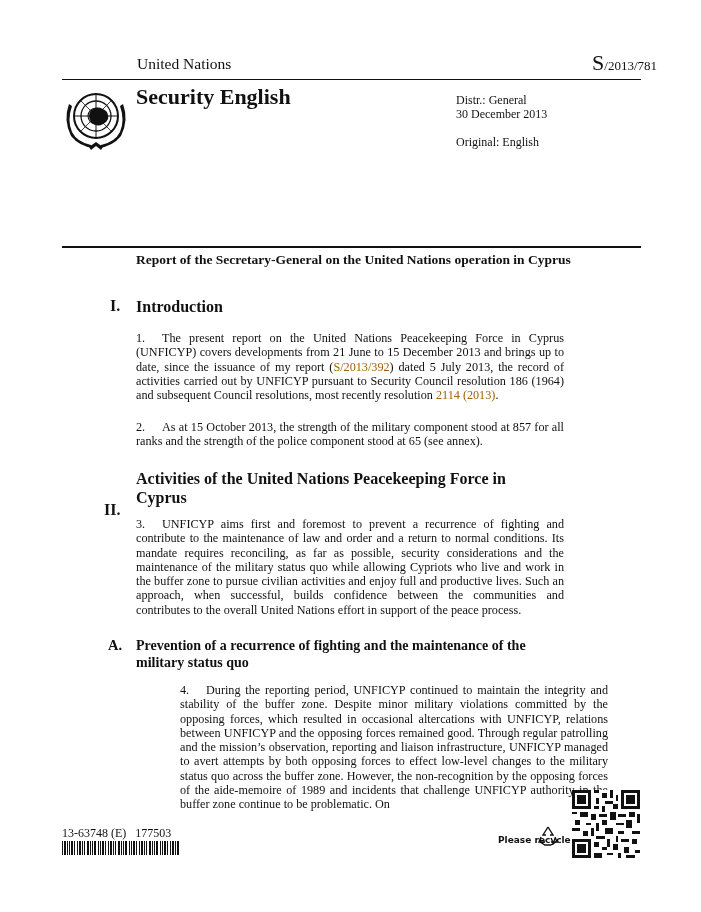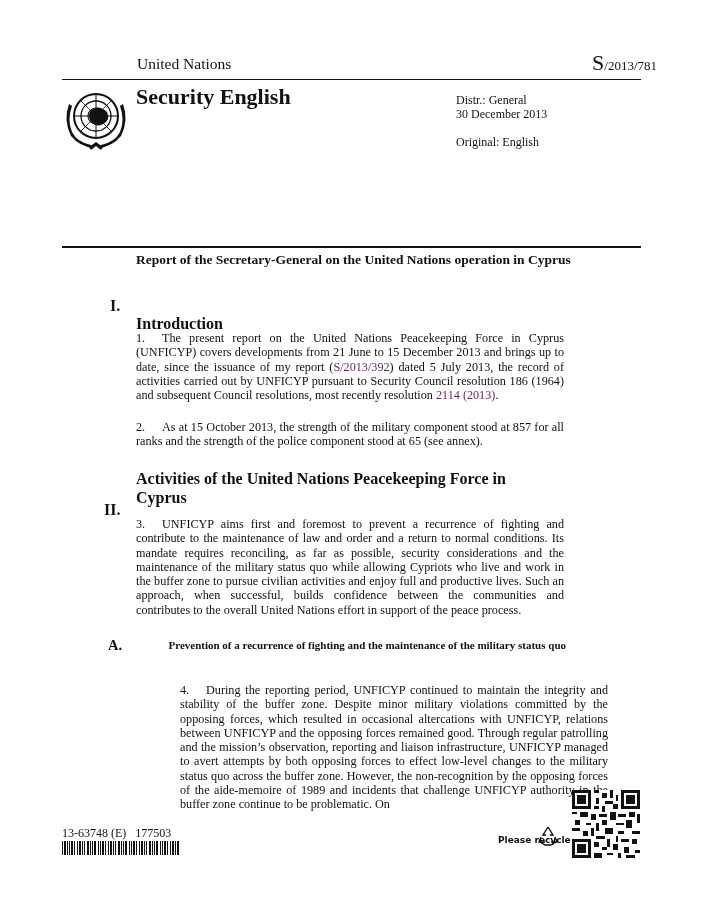--- a/index.html
+++ b/index.html
@@ -12,24 +12,24 @@
   .rule-top { left: 62px; top: 79px; width: 579px; height: 1px; background: #111; }
   .emblem { left: 61px; top: 84px; width: 70px; height: 68px; }
   .council { left: 136px; top: 84px; font-size: 22px; font-weight: bold; }
   .distr { left: 456px; top: 93px; font-size: 12px; line-height: 14px; }
   .original { left: 456px; top: 135px; font-size: 12px; font-family: Liberation Serif, serif; }
   .rule-thick { left: 62px; top: 246px; width: 579px; height: 2px; background: #111; }
   .report-title { left: 136px; top: 252px; width: 440px; font-size: 13.5px; font-weight: bold; line-height: 16px; }
   .sec-num { font-size: 16px; font-weight: bold; }
   .sec-title { font-size: 16px; font-weight: bold; line-height: 19px; }
   .sub-num { font-size: 14.5px; font-weight: bold; }
-  .sub-title { font-size: 11px; font-weight: bold; line-height: 17px; text-align: right; }
+  .sub-title { font-size: 14px; font-weight: bold; line-height: 17px; }
   .para { left: 136px; width: 428px; font-size: 12.2px; line-height: 14.3px; text-align: justify; }
   .para .pn { display: inline-block; width: 26px; }
-  .link { color: #701a75; }
+  .link { color: #a16207; }
   .job { left: 62px; top: 826px; font-size: 12px; }
   .barcode { left: 62px; top: 841px; width: 118px; height: 14px; }
   .recycle-text { left: 472px; top: 835px; font-size: 9px; font-weight: bold; font-family: "DejaVu Sans", sans-serif; margin-left: 26px; }
   .recycle-icon { left: 537px; top: 825px; width: 22px; height: 22px; }
   .qr { left: 572px; top: 790px; width: 68px; height: 68px; }
 </style>
 </head>
 <body>
 
 <div class="abs un-name">United Nations</div>
@@ -57,21 +57,21 @@
   <div>Distr.: General</div>
   <div>30 December 2013</div>
 </div>
 <div class="abs original">Original: English</div>
 
 <div class="abs rule-thick"></div>
 
 <div class="abs report-title">Report of the Secretary-General on the United Nations operation in Cyprus</div>
 
 <div class="abs sec-num" style="left:110px; top:297px;">I.</div>
-<div class="abs sec-title" style="left:136px; top:314px; width:440px;">Introduction</div>
+<div class="abs sec-title" style="left:136px; top:297px; width:440px;">Introduction</div>
 
 <div class="abs para" style="top:331px;">
   <span class="pn">1.</span><span>The present report on the United Nations Peacekeeping Force in Cyprus (UNFICYP) covers developments from 21 June to 15 December 2013 and brings up to date, since the issuance of my report (</span><a class="link">S/2013/392</a><span>) dated 5 July 2013, the record of activities carried out by UNFICYP pursuant to Security Council resolution 186 (1964) and subsequent Council resolutions, most recently resolution </span><a class="link">2114 (2013)</a><span>.</span>
 </div>
 
 <div class="abs para" style="top:420px;">
   <span class="pn">2.</span><span>As at 15 October 2013, the strength of the military component stood at 857 for all ranks and the strength of the police component stood at 65 (see annex).</span>
 </div>
 
 <div class="abs sec-num" style="left:104px; top:469px;margin-top:32px;">II.</div>

